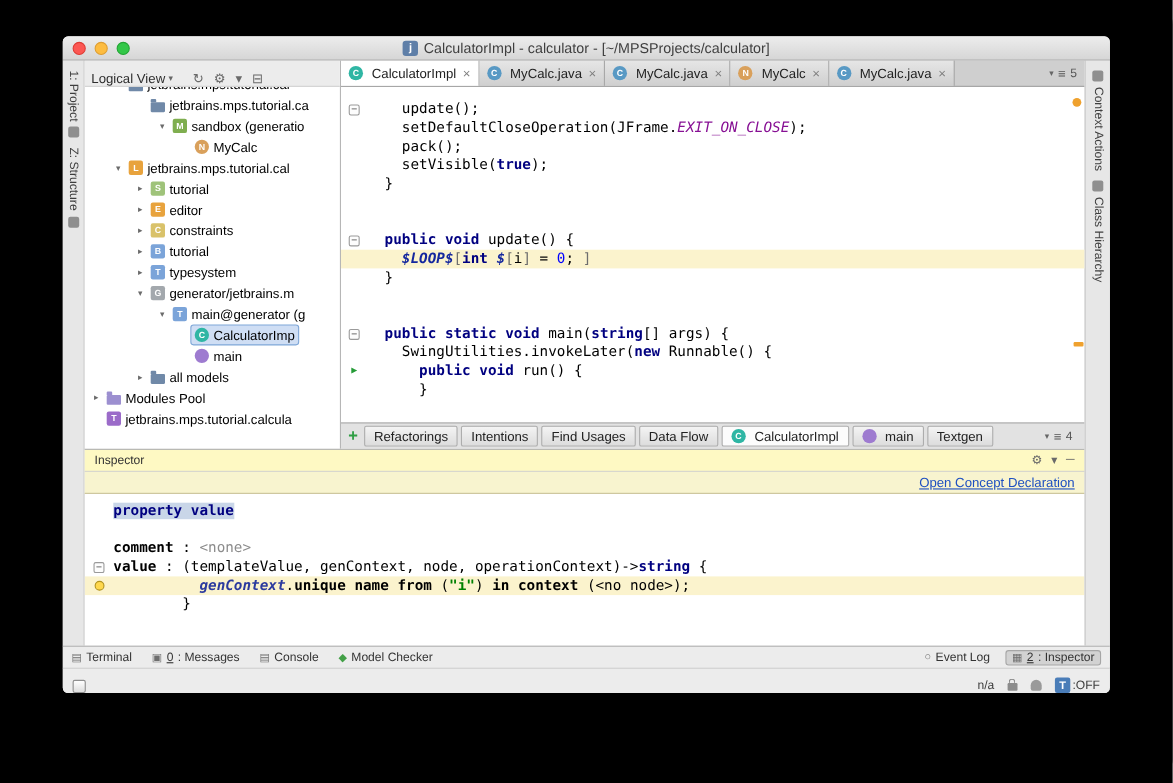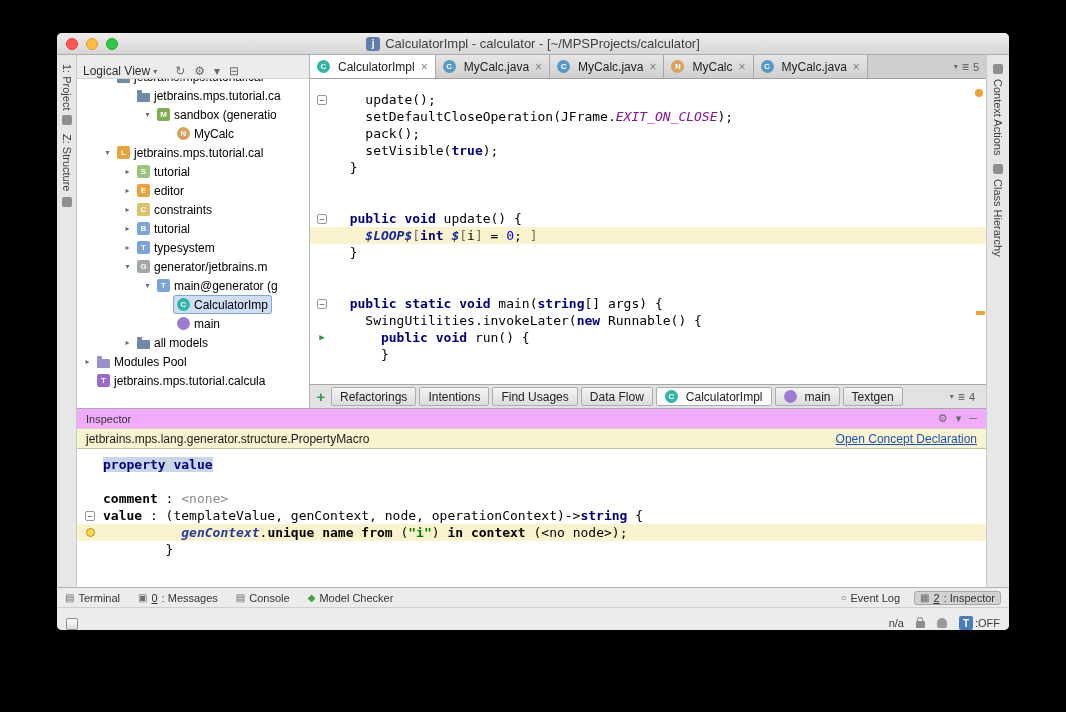--- a/index.html
+++ b/index.html
@@ -72,21 +72,21 @@
   .node{color:#000000}
   .warn-dot{position:absolute;top:10px;right:3px;width:8px;height:8px;border-radius:50%;background:#efa12e}
   .stripe-mark{position:absolute;top:232px;right:1px;width:9px;height:4px;background:#efa12e;border-radius:1px}
   .bottom-tabs{height:24px;flex:none;background:#e2e2e2;border-top:1px solid #a9a9a9;display:flex;align-items:center;padding:0 4px;gap:3px}
   .plus{color:#2f9e44;font-weight:bold;font-size:15px;width:14px;text-align:center;line-height:1}
   .btabs{display:flex;gap:3px}
   .btab{height:19px;display:flex;align-items:center;gap:4px;padding:0 8px;font-size:12px;color:#222;background:linear-gradient(#f4f4f4,#dcdcdc);border:1px solid #adadad;border-radius:2px;white-space:nowrap}
   .btab.active{background:#fcfcfc}
   
   .inspector{flex:1;min-height:0;display:flex;flex-direction:column;background:#fff;border-top:1px solid #a9a9a9}
-  .insp-header{height:20px;flex:none;background:#f0abfc;border-bottom:1px solid #d0d0d0;display:flex;align-items:center;padding:0 9px;font-size:11px;color:#333}
+  .insp-header{height:20px;flex:none;background:#fef9c3;border-bottom:1px solid #d0d0d0;display:flex;align-items:center;padding:0 9px;font-size:11px;color:#333}
   .insp-icons{margin-left:auto;display:flex;gap:8px;color:#6a6a6a;font-size:11px}
   .insp-banner{height:20px;flex:none;background:#f8f4cf;border-bottom:1px solid #c9c29a;display:flex;align-items:center;padding:0 9px;font-size:12px;color:#1a1a1a}
   .banner-link{margin-left:auto;color:#1d4fc1;text-decoration:underline;font-size:12px;cursor:pointer}
   .insp-code{flex:1;overflow:hidden;font-family:"DejaVu Sans Mono",monospace;font-size:13px;padding-top:7px}
   .insp-code .gut{width:26px}
   
   .toolrow{height:20px;flex:none;background:#ececec;border-top:1px solid #b3b3b3;display:flex;align-items:center;padding:0 8px;font-size:11px;color:#333}
   .tool-left{display:flex;gap:18px;align-items:center}
   .tool-right{margin-left:auto;display:flex;gap:14px;align-items:center}
   .tool-btn{display:flex;align-items:center;gap:4px;white-space:nowrap}
@@ -371,21 +371,20 @@
         <div class="inspector">
           <div class="insp-header">
             <span>Inspector</span>
             <span class="insp-icons">
                 <span class="insp-ic">⚙</span>
                 <span class="insp-ic">▾</span>
                 <span class="insp-ic">─</span>
               </span>
           </div>
           <div class="insp-banner">
-            <span>jetbrains.mps.lang.generator.structure.PropertyMacro</span>
             <a class="banner-link">Open Concept Declaration</a>
           </div>
           <div class="insp-code">
             <div>
                 <div class="code-line"><span class="gut"></span><span class="code-text"><span class="sel">property value</span></span></div>
                 <div class="code-line"><span class="gut"></span><span class="code-text"><span></span></span></div>
                 <div class="code-line"><span class="gut"></span><span class="code-text"><span class="b">comment</span><span> : </span><span class="gray">&lt;none&gt;</span></span></div>
                 <div class="code-line"><span class="gut"><span class="fold-box">−</span></span><span class="code-text"><span class="b">value</span><span> : (templateValue, genContext, node, operationContext)-&gt;</span><span class="kw">string</span><span> {</span></span></div>
                 <div class="code-line hl"><span class="gut"><span class="bulb"></span></span><span class="code-text"><span>          </span><span class="param">genContext</span><span>.</span><span class="b">unique name from</span><span> (</span><span class="str">"i"</span><span>) </span><span class="b">in context</span><span> (</span><span class="node">&lt;no node&gt;</span><span>);</span></span></div>
                 <div class="code-line"><span class="gut"></span><span class="code-text"><span>        }</span></span></div>

